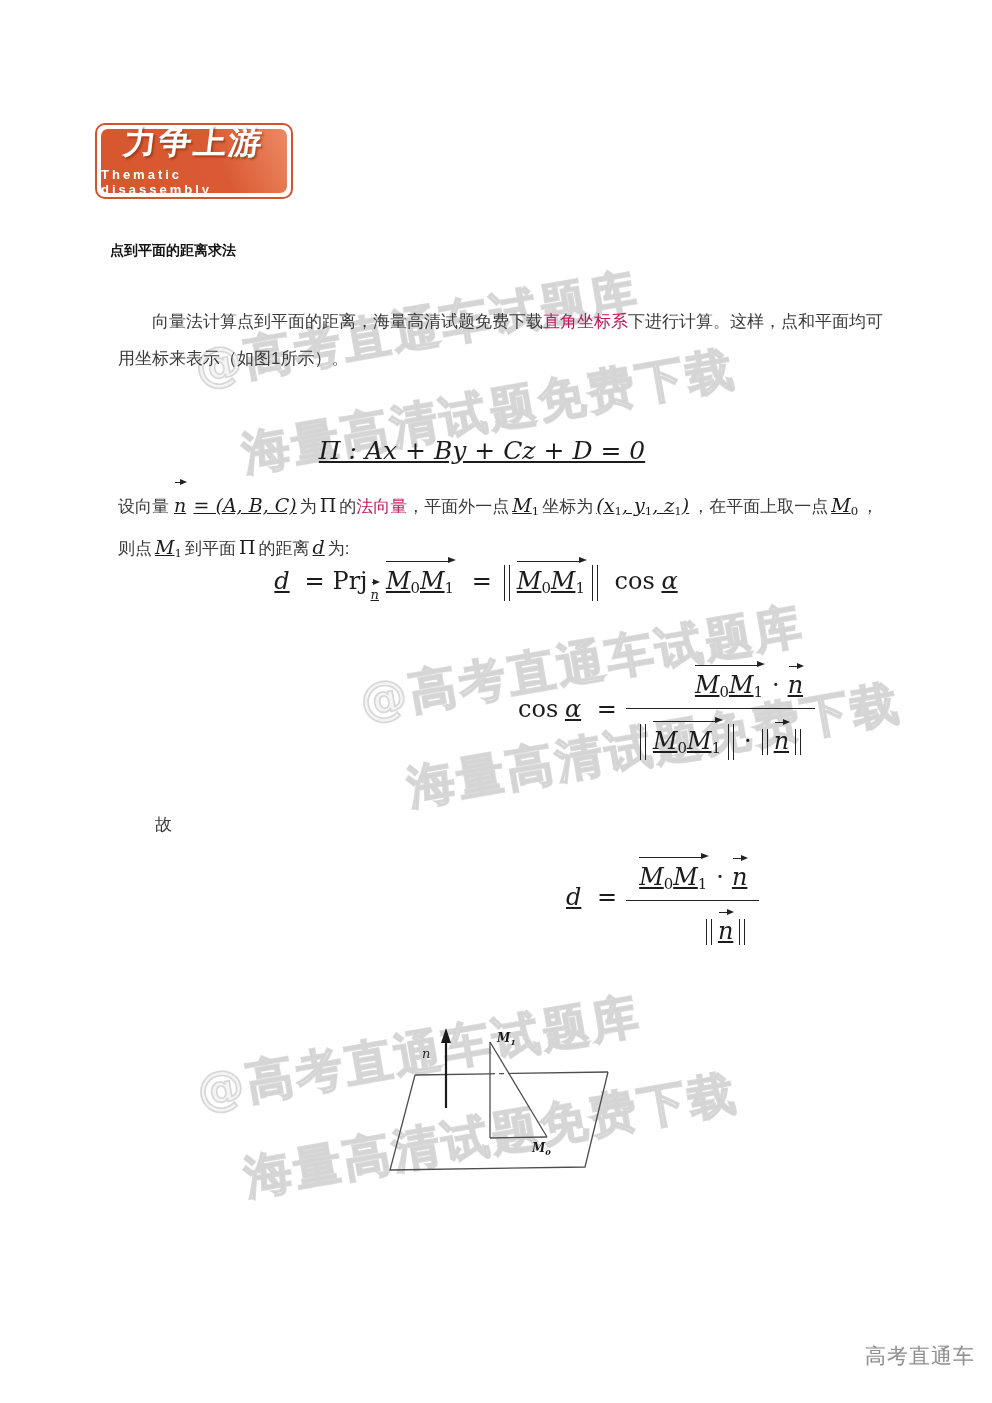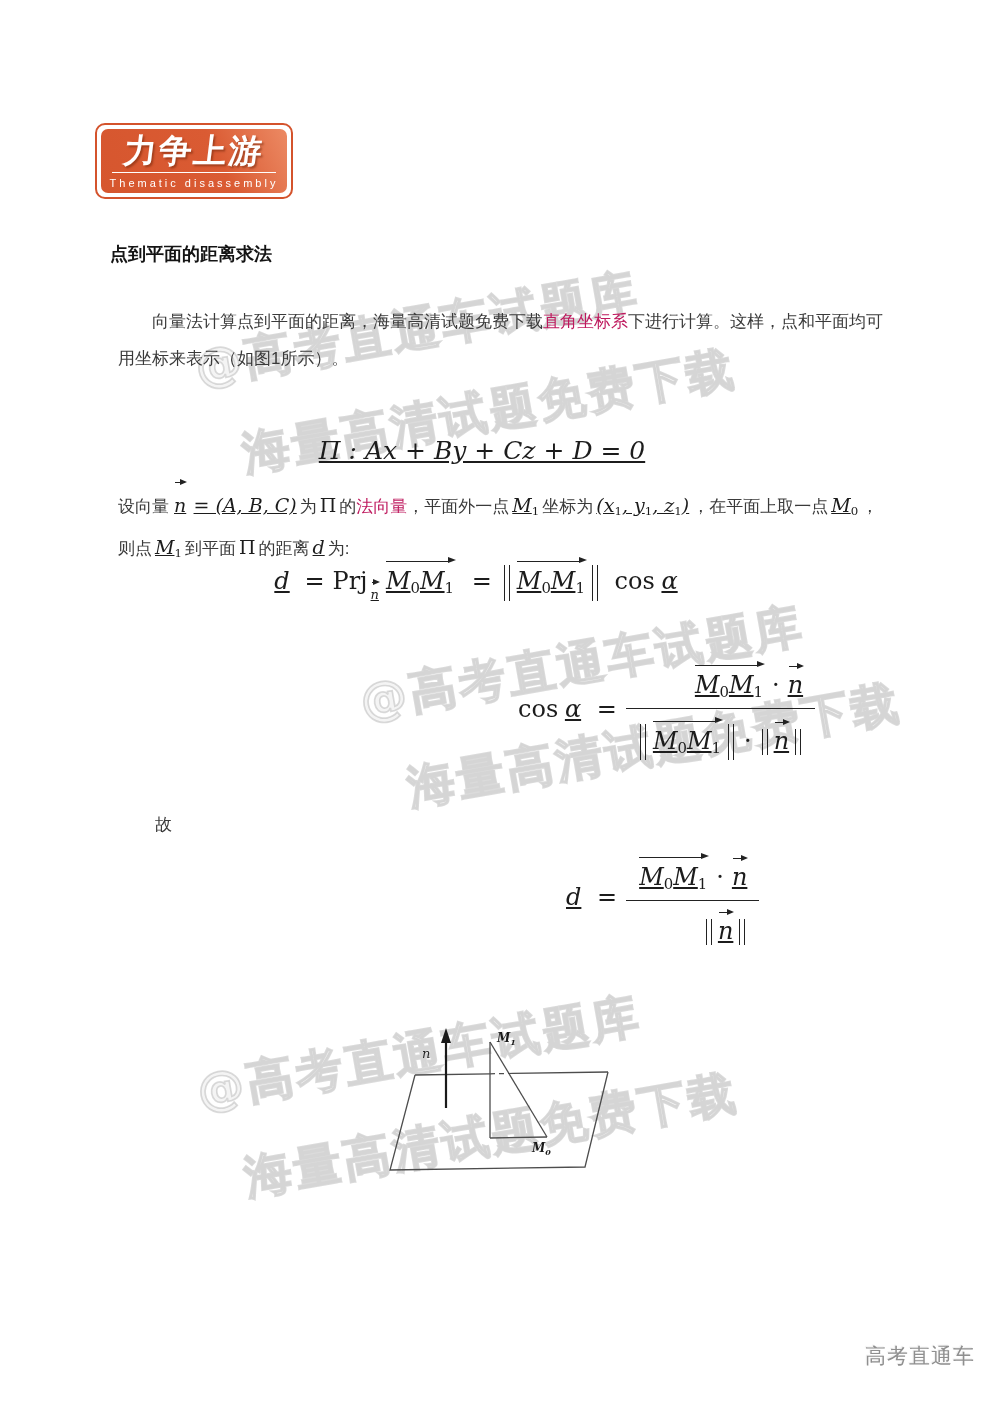--- a/index.html
+++ b/index.html
@@ -15,25 +15,25 @@
 
   
   .logo { position:absolute; left:95px; top:123px; width:198px; height:76px; z-index:2;
           background:#ffffff; border:2px solid #d4532c; border-radius:10px; padding:4px; }
   .logo-inner { width:100%; height:100%; border-radius:7px;
           background:linear-gradient(245deg,#ec8a64 0%, #da5b33 38%, #d6562e 100%);
           display:flex; flex-direction:column; align-items:center; justify-content:center; }
   .logo-title { color:#fff; font-weight:700; font-size:33px; line-height:1; letter-spacing:2px;
           transform:skewX(-7deg); text-shadow:2px 2px 2px rgba(110,35,8,0.5); }
   .logo-divider { width:88%; height:1px; background:#ffffff; margin:5px 0 4px; }
-  .logo-subtitle { color:#ffffff; font-size:11px; letter-spacing:3px; font-weight:400; }
+  .logo-subtitle { color:#ffffff; font-size:13px; letter-spacing:3px; font-weight:700; }
 
   
   .content { position:absolute; inset:0; z-index:2; }
-  .heading { position:absolute; left:110px; top:242px; font-size:18px; font-weight:700; color:#141414; }
+  .heading { position:absolute; left:110px; top:242px; font-size:14px; font-weight:700; color:#141414; }
   .para { position:absolute; left:118px; width:768px; font-size:17px; line-height:37px; color:#3a3a3a; }
   .indent { text-indent:2em; }
   a.link { color:#be185d; text-decoration:none; cursor:pointer; }
 
   
   .mi  { font-family:"DejaVu Serif","Liberation Serif",serif; font-style:italic; color:#1c1c1c;text-decoration:underline; }
   .mup { font-family:"DejaVu Serif","Liberation Serif",serif; font-style:normal; color:#1c1c1c; }
   .msub { font-family:"DejaVu Serif","Liberation Serif",serif; font-style:normal; font-size:0.62em; vertical-align:-0.25em; color:#1c1c1c; }
   .mrun { font-size:19px; margin:0 3px; white-space:nowrap; }
 

